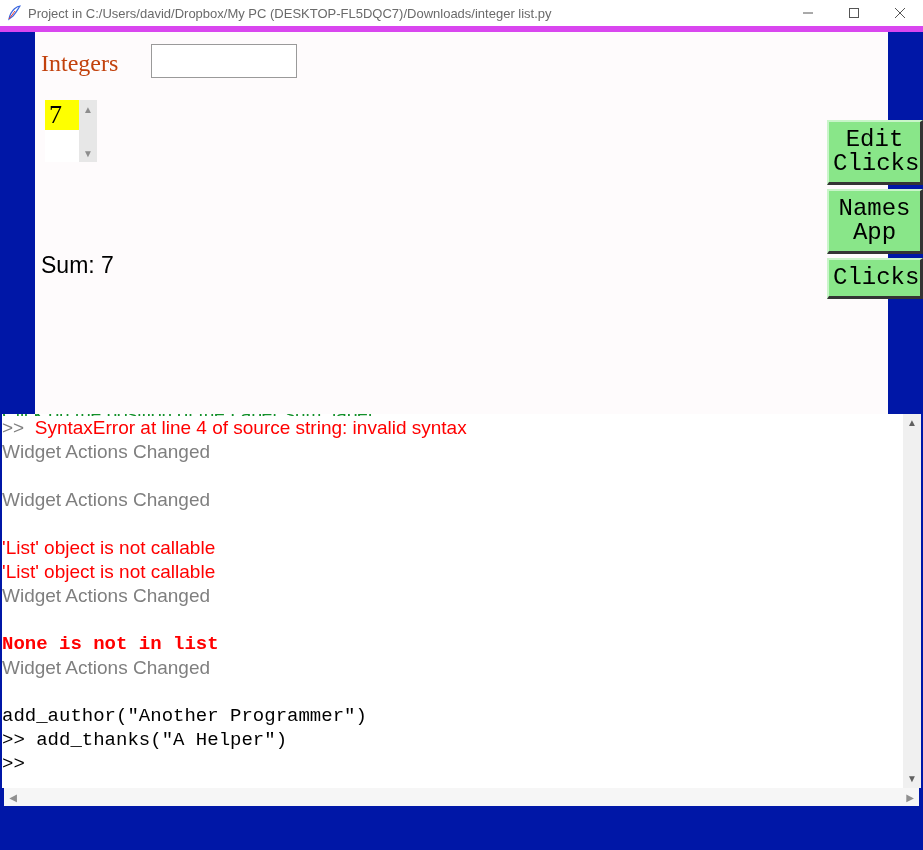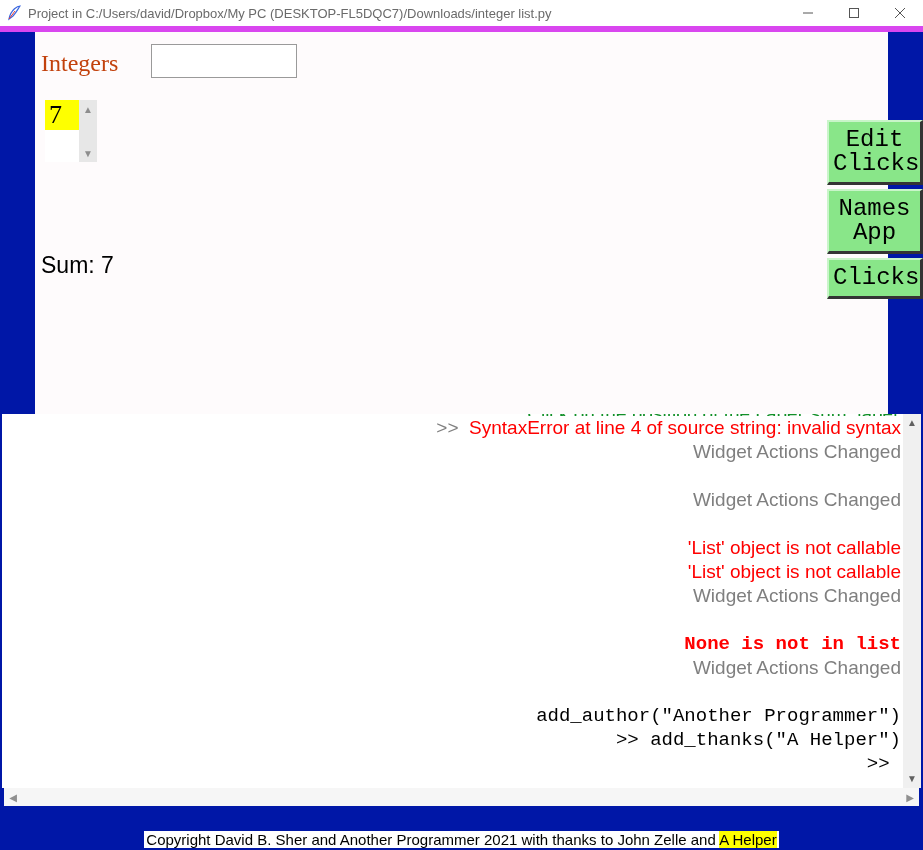--- a/index.html
+++ b/index.html
@@ -154,21 +154,20 @@
     background: #fff;
     width: 100%;
     height: 374px;
     font-family: Arial, sans-serif;
     font-size: 19px;
     line-height: 24px;
     color: #000;
     overflow: hidden;
     position: relative;
     padding-right: 20px;
-    text-align: right;
   }
   .console .line { white-space: pre; padding: 0 0 0 0; }
   .console .gray { color: #7f7f7f; }
   .console .red { color: #ff0000; }
   .console .bold { font-weight: 700; }
   .console .mono { font-family: "Consolas","Courier New",monospace; font-size: 19px; }
   .cut-top {
     color:#129029;
     font-size:19px;
     margin-top:-12px;
@@ -309,19 +308,14 @@
         <div class="arrow">▼</div>
       </div>
     </div>
     <div class="hscroll">
       <div class="harrow">◀</div>
       <div style="flex:1"></div>
       <div class="harrow">▶</div>
     </div>
   </div>
 
-  <div class="footer">
-    <span class="footer-inner">
-      <span>Copyright David B. Sher and Another Programmer 2021 with thanks to John Zelle and </span><span class="hl">A Helper</span><span> </span>
-    </span>
-  </div>
 
 </div>
 
 </body></html>

